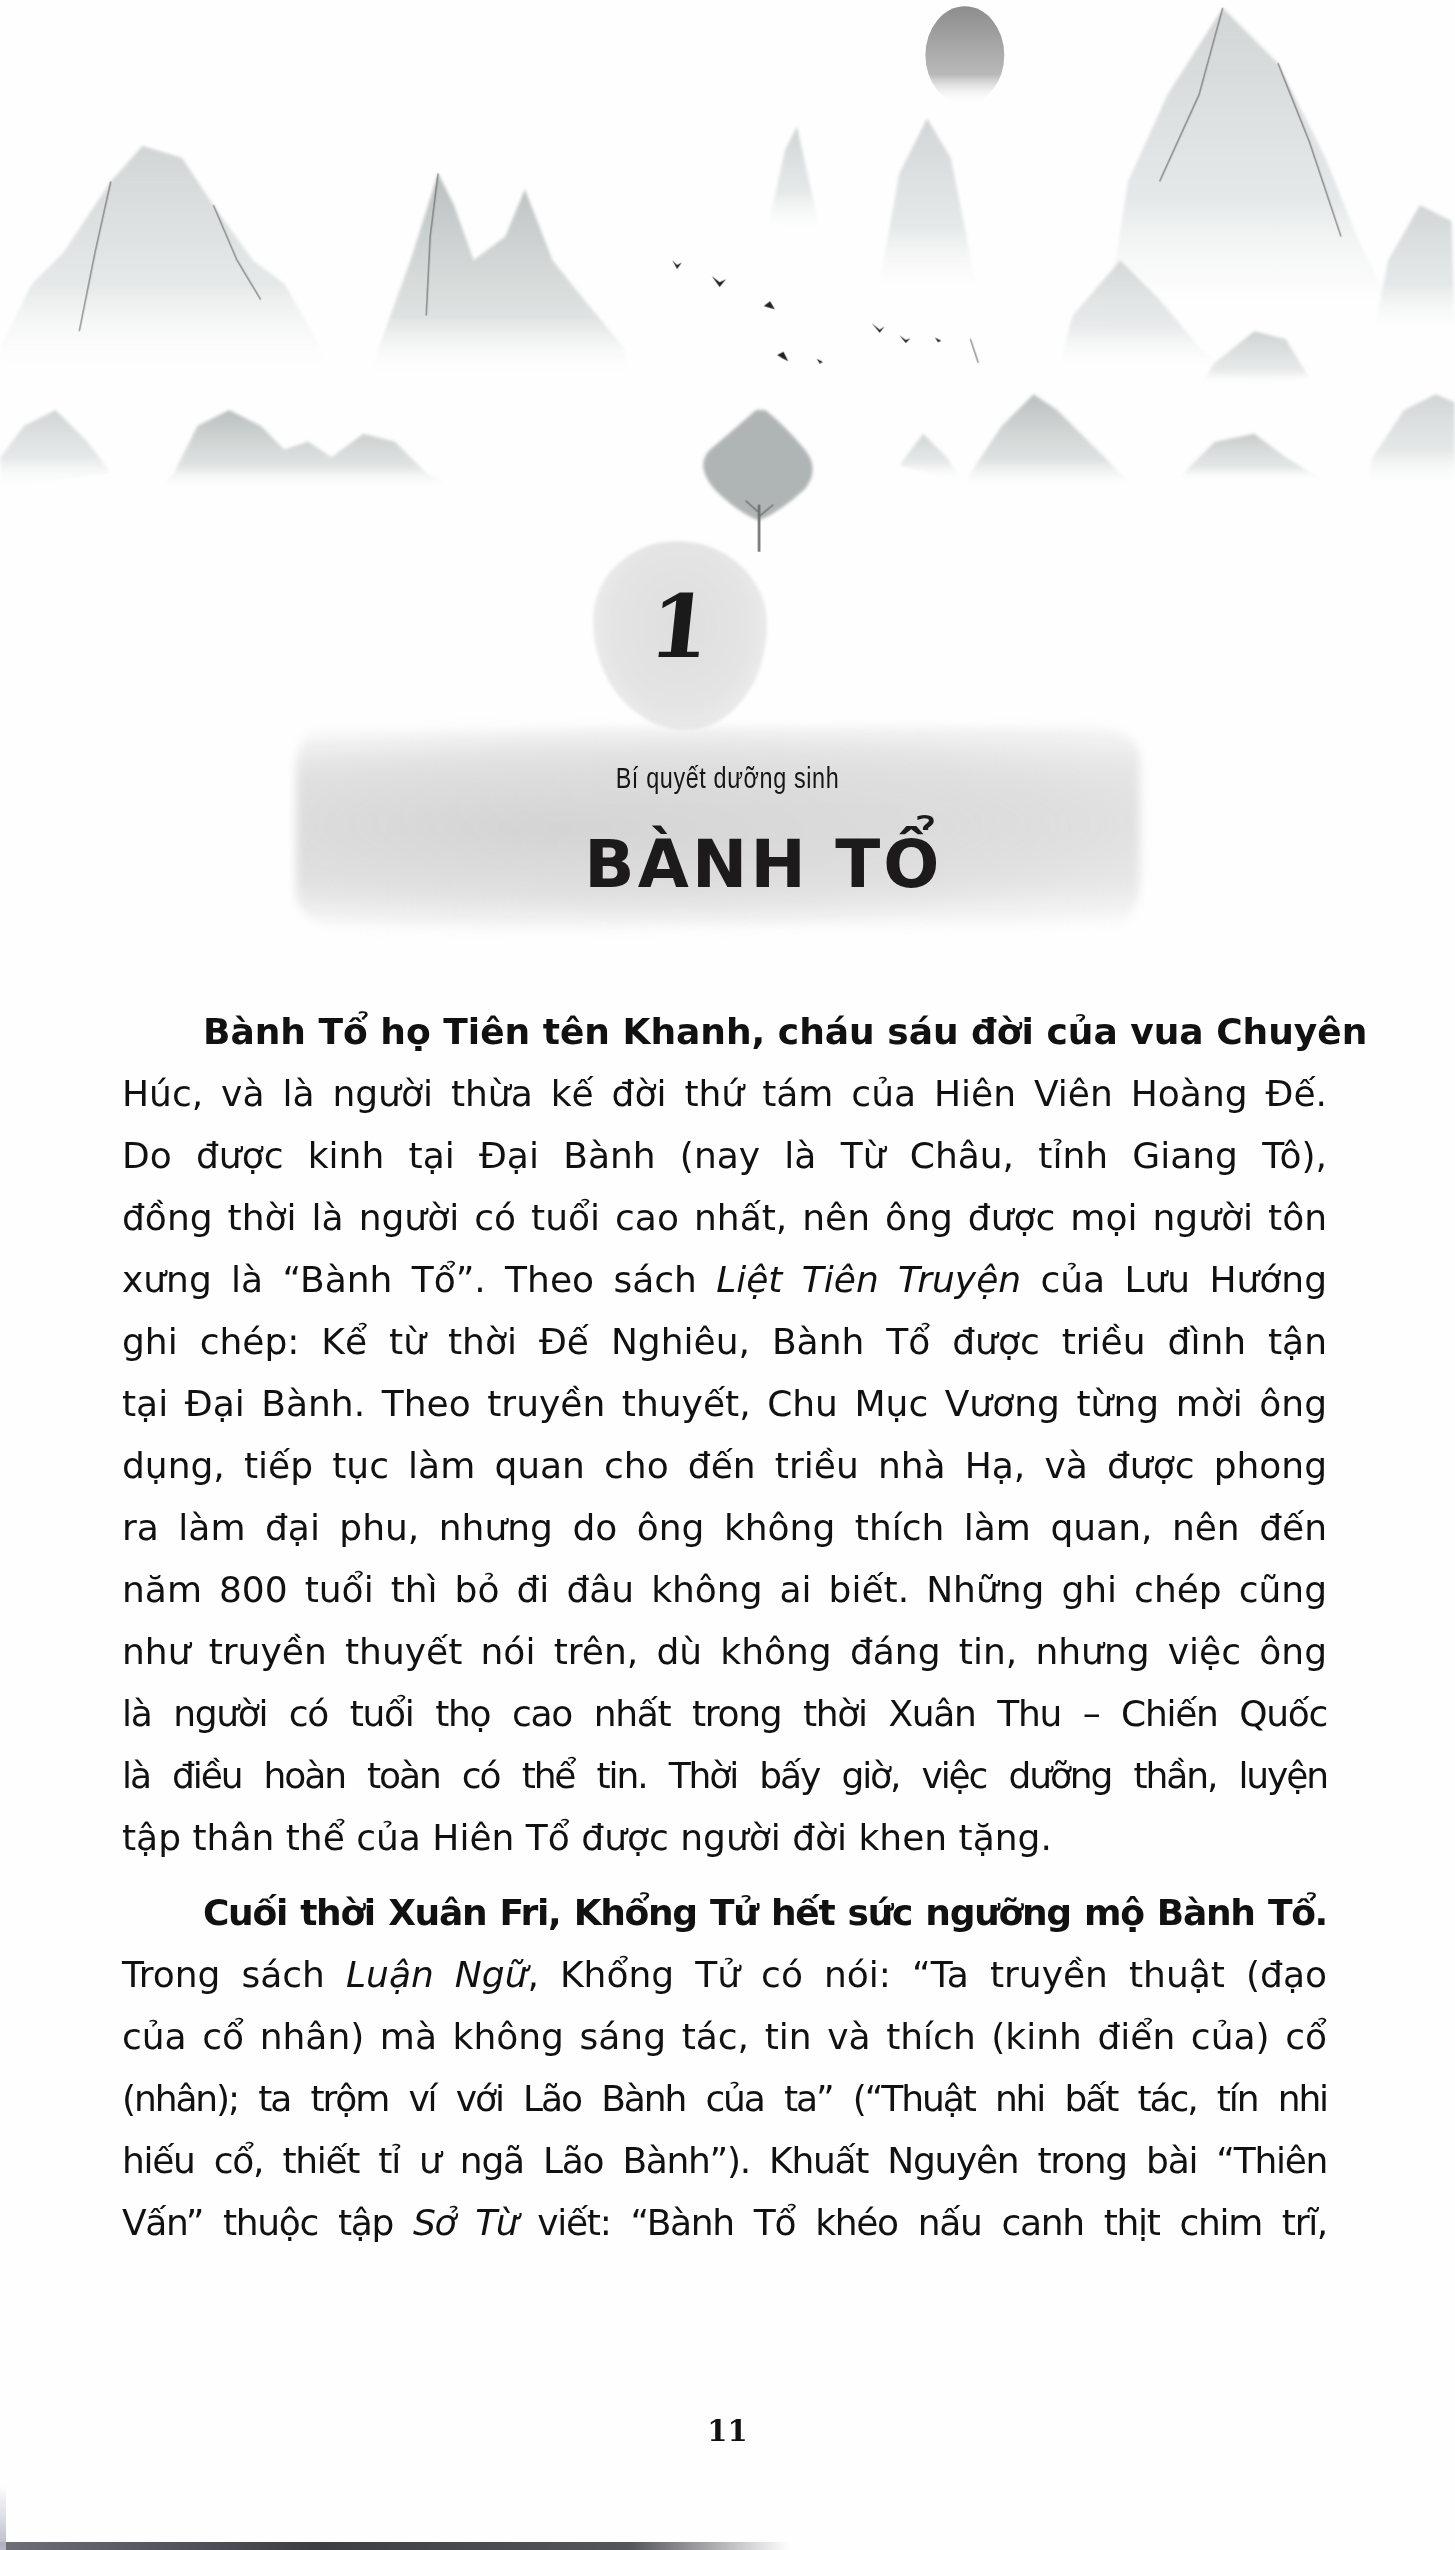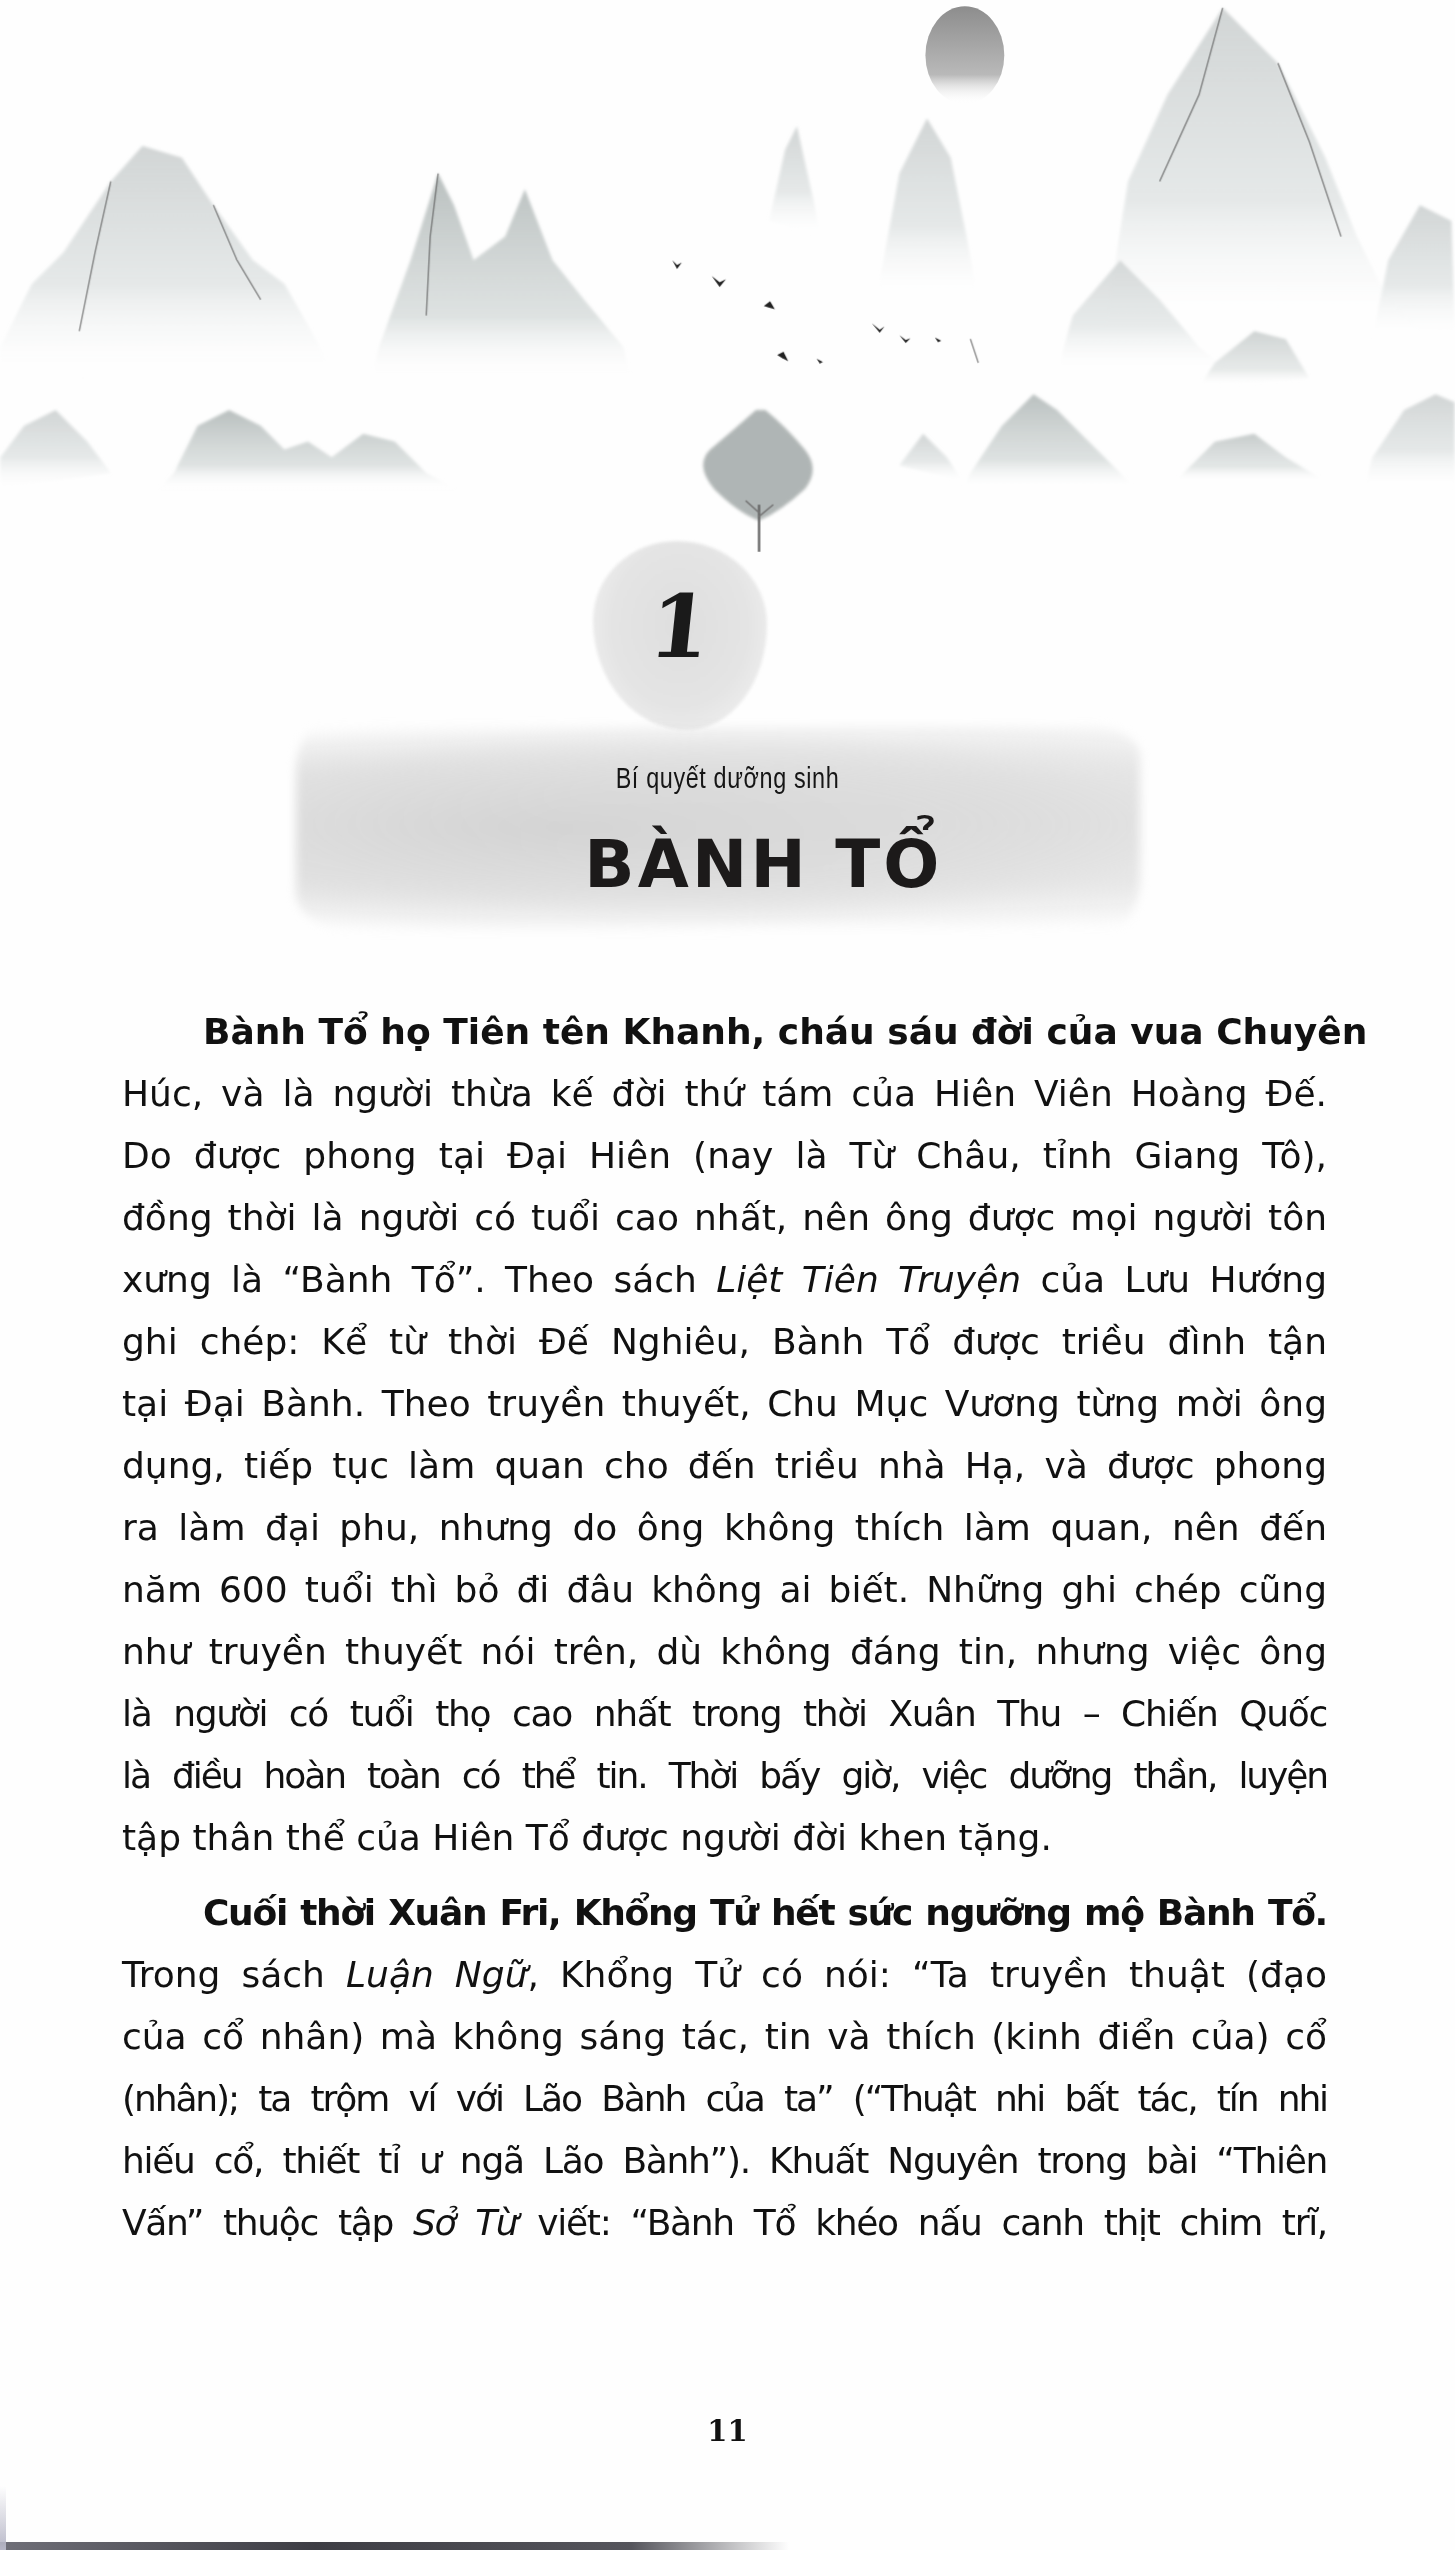--- a/index.html
+++ b/index.html
@@ -243,28 +243,28 @@
   <div class="chapter-number">1</div>
 
   <div class="title-wash"></div>
   <div class="subtitle">Bí quyết dưỡng sinh</div>
   <div class="title">BÀNH TỔ</div>
 
   <div class="body-text">
     <div class="paragraph" id="para-0">
         <span class="line indent">Bành Tổ họ Tiên tên Khanh, cháu sáu đời của vua Chuyên</span>
         <span class="line">Húc, và là người thừa kế đời thứ tám của Hiên Viên Hoàng Đế.</span>
-        <span class="line">Do được phong tại Đại Hiên (nay là Từ Châu, tỉnh Giang Tô),</span>
+        <span class="line">Do được kinh tại Đại Bành (nay là Từ Châu, tỉnh Giang Tô),</span>
         <span class="line">đồng thời là người có tuổi cao nhất, nên ông được mọi người tôn</span>
         <span class="line">xưng là “Bành Tổ”. Theo sách <em>Liệt Tiên Truyện</em> của Lưu Hướng</span>
         <span class="line">ghi chép: Kể từ thời Đế Nghiêu, Bành Tổ được triều đình tận</span>
         <span class="line">tại Đại Bành. Theo truyền thuyết, Chu Mục Vương từng mời ông</span>
         <span class="line">dụng, tiếp tục làm quan cho đến triều nhà Hạ, và được phong</span>
         <span class="line">ra làm đại phu, nhưng do ông không thích làm quan, nên đến</span>
-        <span class="line">năm 600 tuổi thì bỏ đi đâu không ai biết. Những ghi chép cũng</span>
+        <span class="line">năm 800 tuổi thì bỏ đi đâu không ai biết. Những ghi chép cũng</span>
         <span class="line">như truyền thuyết nói trên, dù không đáng tin, nhưng việc ông</span>
         <span class="line tight">là người có tuổi thọ cao nhất trong thời Xuân Thu – Chiến Quốc</span>
         <span class="line tighter">là điều hoàn toàn có thể tin. Thời bấy giờ, việc dưỡng thần, luyện</span>
         <span class="line last">tập thân thể của Hiên Tổ được người đời khen tặng.</span>
       </div>
     <div class="paragraph" id="para-1" style="margin-top:12.6px">
         <span class="line indent tight">Cuối thời Xuân Fri, Khổng Tử hết sức ngưỡng mộ Bành Tổ.</span>
         <span class="line">Trong sách <em>Luận Ngữ</em>, Khổng Tử có nói: “Ta truyền thuật (đạo</span>
         <span class="line">của cổ nhân) mà không sáng tác, tin và thích (kinh điển của) cổ</span>
         <span class="line tighter">(nhân); ta trộm ví với Lão Bành của ta” (“Thuật nhi bất tác, tín nhi</span>

